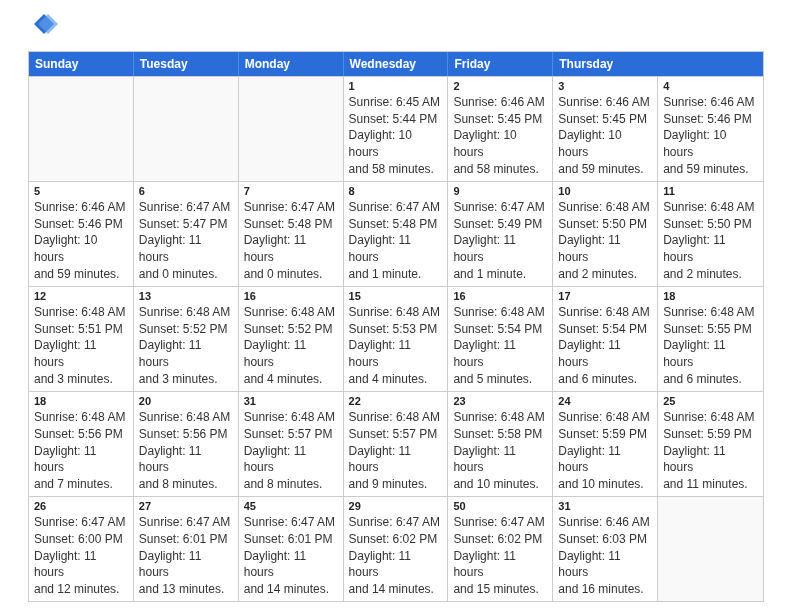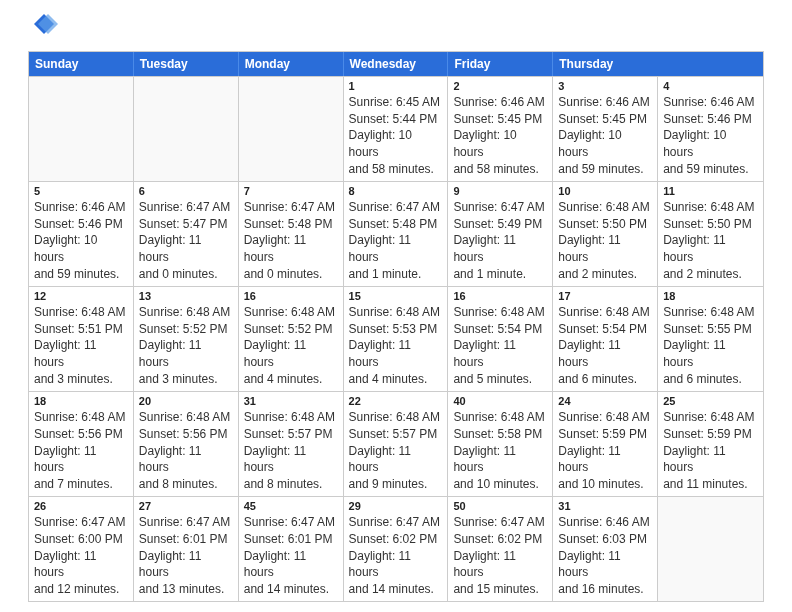--- a/index.html
+++ b/index.html
@@ -297,21 +297,21 @@
 and 8 minutes.</div>
           </div>
           <div class="cal-cell">
             <div class="cell-day">22</div>
             <div class="cell-info" style="white-space: pre-line;">Sunrise: 6:48 AM
 Sunset: 5:57 PM
 Daylight: 11 hours
 and 9 minutes.</div>
           </div>
           <div class="cal-cell">
-            <div class="cell-day">40</div>
+            <div class="cell-day">23</div>
             <div class="cell-info" style="white-space: pre-line;">Sunrise: 6:48 AM
 Sunset: 5:58 PM
 Daylight: 11 hours
 and 10 minutes.</div>
           </div>
           <div class="cal-cell">
             <div class="cell-day">24</div>
             <div class="cell-info" style="white-space: pre-line;">Sunrise: 6:48 AM
 Sunset: 5:59 PM
 Daylight: 11 hours

